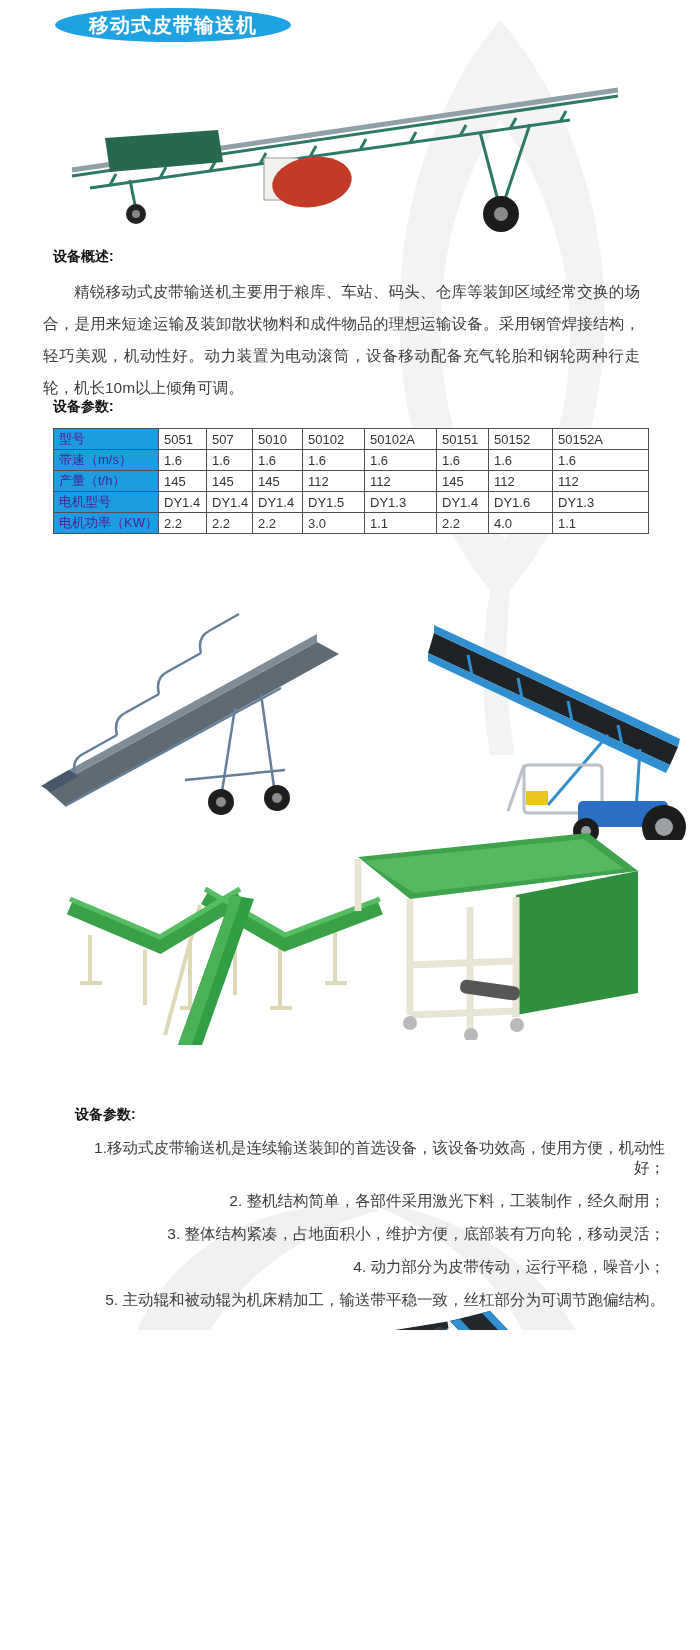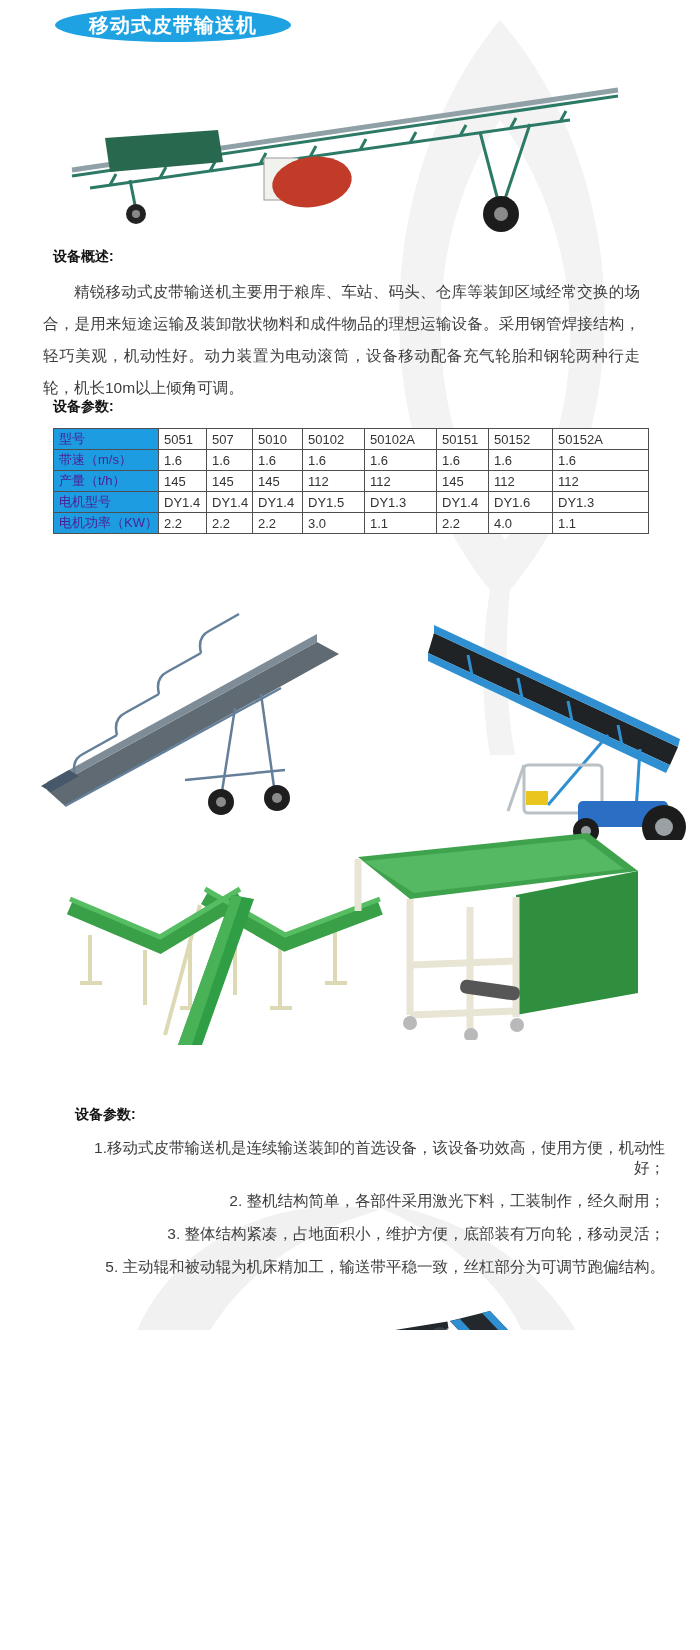--- a/index.html
+++ b/index.html
@@ -225,20 +225,21 @@
       <circle cx="131" cy="220" r="7" fill="#b9b9b9"></circle>
     <circle cx="177" cy="210" r="7" fill="#b9b9b9"></circle>
     <rect x="120" y="168" width="60" height="14" rx="6" transform="rotate(8 150 175)" fill="#565656"></rect>
   </svg>
 
   <div class="abs h" style="left:75px;top:1106px;">设备参数:</div>
   <div class="abs features" style="left:75px;top:1138px;">
     <div>1.移动式皮带输送机是连续输送装卸的首选设备，该设备功效高，使用方便，机动性好；</div>
     <div>2. 整机结构简单，各部件采用激光下料，工装制作，经久耐用；</div>
     <div>3. 整体结构紧凑，占地面积小，维护方便，底部装有万向轮，移动灵活；</div>
+    <div>4. 动力部分为皮带传动，运行平稳，噪音小；</div>
     <div>5. 主动辊和被动辊为机床精加工，输送带平稳一致，丝杠部分为可调节跑偏结构。</div>
   </div>
 
   <svg class="abs" style="left:148px;top:1295px;" width="520" height="270" viewBox="0 0 520 270">
     <g stroke="#2f8fd0" stroke-width="4" fill="none">
       <line x1="14" y1="82" x2="300" y2="36"></line>
       <line x1="30" y1="98" x2="300" y2="52"></line>
       <line x1="60" y1="92" x2="66" y2="76"></line>
         <line x1="110" y1="84" x2="116" y2="68"></line>
       <line x1="160" y1="76" x2="166" y2="60"></line>

